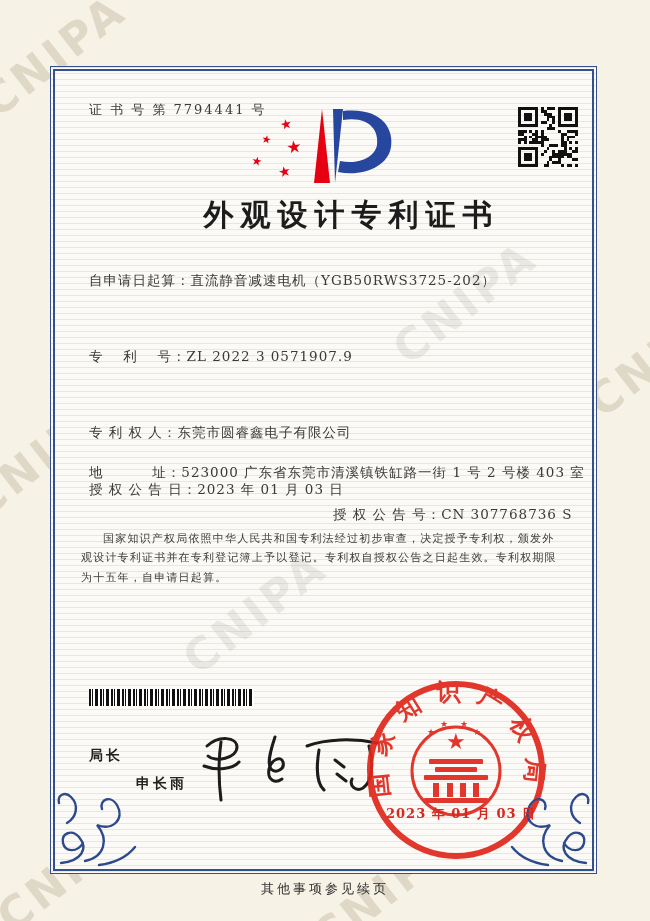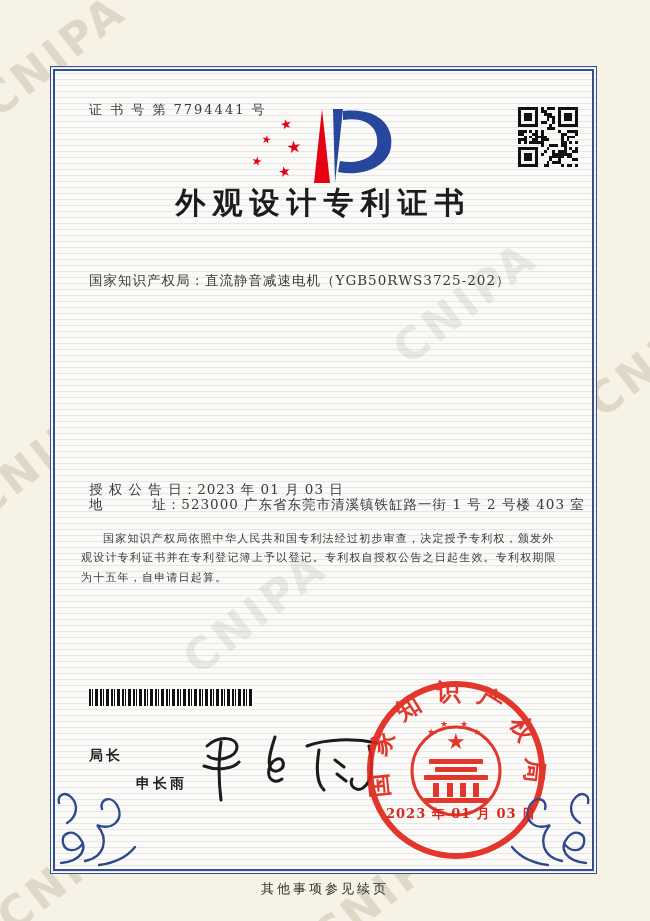--- a/index.html
+++ b/index.html
@@ -20,24 +20,24 @@
     position:absolute;left:50px;top:66px;width:545px;height:806px;
     background:#fbfaf6;
     background-image:repeating-linear-gradient(180deg,rgba(140,152,196,0.20) 0 1px,rgba(0,0,0,0) 1px 6px);
     border:1px solid #35508c;z-index:1;
   }
   .sheet::before{
     content:"";position:absolute;inset:2px;border:2px solid #35508c;pointer-events:none;
   }
   .abs{position:absolute;}
   .cert-no{left:38px;top:34px;font-size:13px;letter-spacing:2px;color:#3a3a3a;}
-  .title{left:0;top:116px;width:100%;text-align:center;font-size:30px;font-weight:bold;letter-spacing:7px;color:#1c1c1c;}
+  .title{left:0;top:128px;width:100%;text-align:center;font-size:30px;font-weight:bold;letter-spacing:7px;color:#1c1c1c;padding-left:28px;}
   .field-row{left:38px;font-size:13.5px;letter-spacing:1px;color:#3a3a3a;white-space:nowrap;}
   .r0{top:205px;} .r1{top:243px;} .r2{top:281px;} .r3{top:319px;}
-  .r4{top:357px;} .r5{top:397px;margin-top:32px;} .r6{top:414px;}
+  .r4{top:357px;} .r5{top:397px;} .r6{top:414px;}
   .grant-no{left:282px;top:439px;font-size:13.5px;letter-spacing:1px;color:#3a3a3a;white-space:nowrap;}
   .paras{left:30px;top:462px;width:482px;font-size:11px;line-height:1.75;letter-spacing:1.2px;color:#3d3d3d;}
   .paras p{margin:0;text-indent:2em;}
   .barcode{
     left:38px;top:622px;width:165px;height:17px;
     background:repeating-linear-gradient(90deg,#111 0 2px,#fff 2px 3px,#111 3px 4px,#fff 4px 6px,#111 6px 9px,#fff 9px 11px);
   }
   .officer{left:38px;font-family:Liberation Serif, serif;font-size:14px;font-weight:bold;letter-spacing:3px;color:#222;}
   .o1{top:680px;} .o2{top:708px;margin-left:47px;}
   .sig{left:132px;top:655px;}
@@ -294,23 +294,26 @@
       <rect x="9" y="20" width="1" height="1" fill="#111"></rect>
       <rect x="10" y="20" width="1" height="1" fill="#111"></rect>
       <rect x="15" y="20" width="1" height="1" fill="#111"></rect>
       <rect x="17" y="20" width="1" height="1" fill="#111"></rect>
       <rect x="18" y="20" width="1" height="1" fill="#111"></rect>
       <rect x="20" y="20" width="1" height="1" fill="#111"></rect>
     </svg>
 
   <div class="abs title">外观设计专利证书</div>
 
-  <div class="abs field-row r0"><span>国家知识产权局：</span><span>直流静音减速电机（YGB50RWS3725-202）</span></div>
+  <div class="abs field-row r0"><span>自申请日起算：</span><span>直流静音减速电机（YGB50RWS3725-202）</span></div>
+  <div class="abs field-row r2"><span>专　 利　 号：</span><span>ZL 2022 3 0571907.9</span></div>
+  <div class="abs field-row r4"><span>专 利 权 人：</span><span>东莞市圆睿鑫电子有限公司</span></div>
   <div class="abs field-row r5"><span>地　　　 址：</span><span>523000 广东省东莞市清溪镇铁缸路一街 1 号 2 号楼 403 室</span></div>
   <div class="abs field-row r6"><span>授 权 公 告 日：</span><span>2023 年 01 月 03 日</span></div>
+  <div class="abs grant-no"><span>授 权 公 告 号：</span><span>CN 307768736 S</span></div>
 
   <div class="abs paras">
     <p>国家知识产权局依照中华人民共和国专利法经过初步审查，决定授予专利权，颁发外观设计专利证书并在专利登记簿上予以登记。专利权自授权公告之日起生效。专利权期限为十五年，自申请日起算。</p>
   </div>
 
   <div class="abs barcode"></div>
 
   <div class="abs officer o1">局长</div>
   <div class="abs officer o2">申长雨</div>
 

